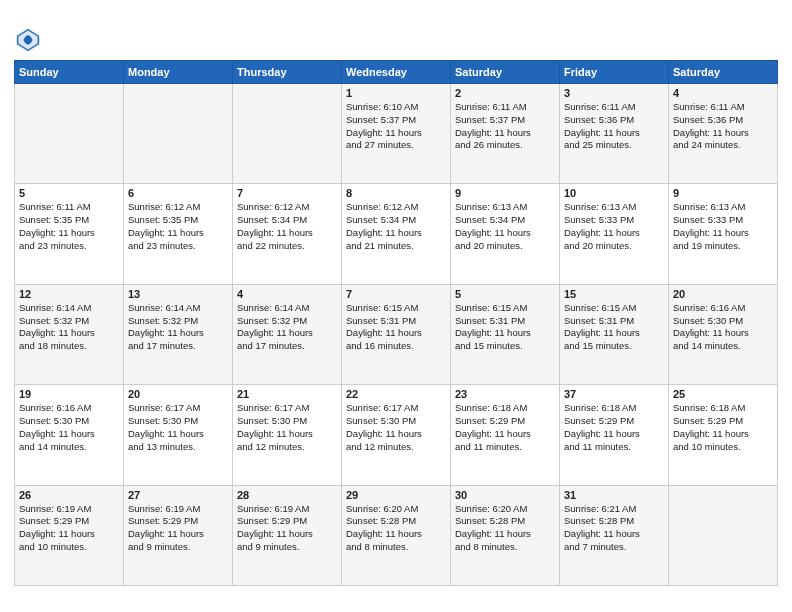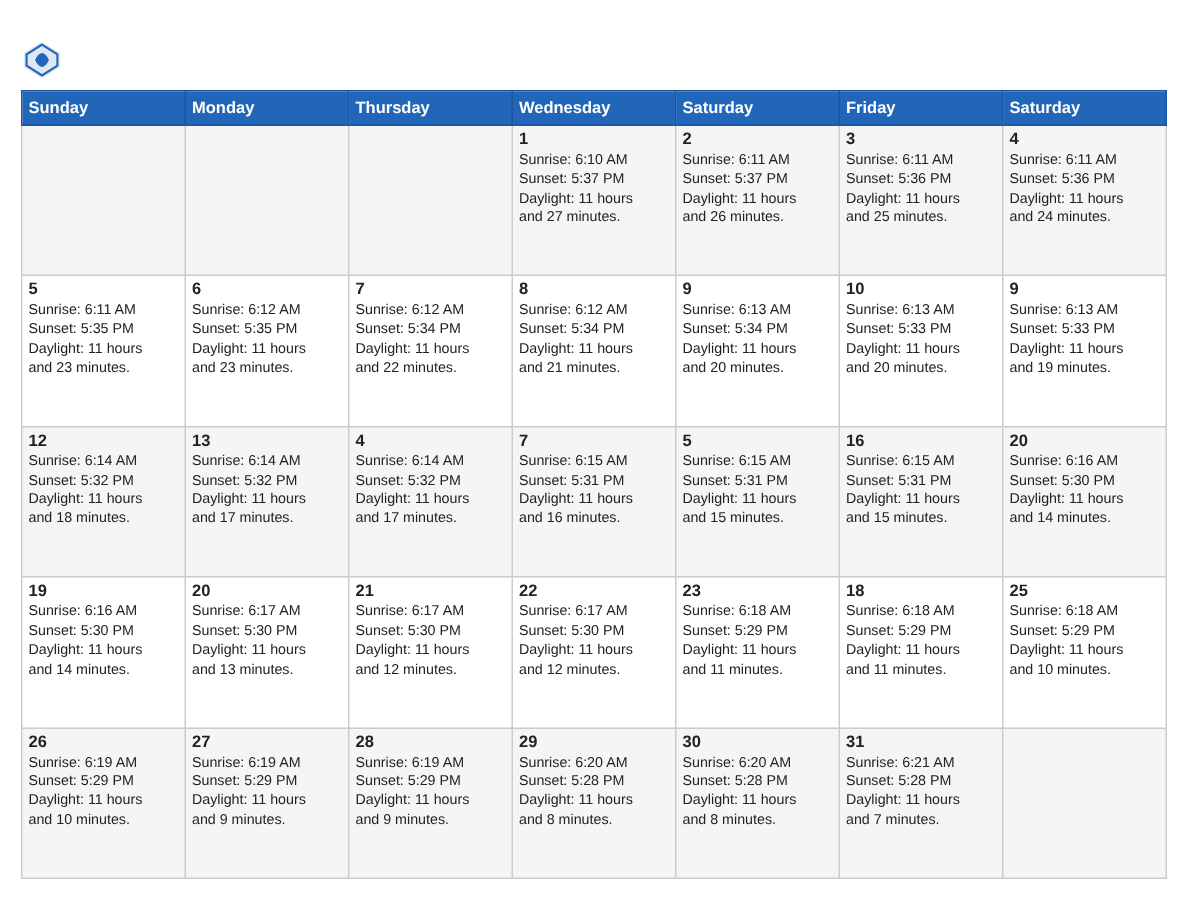--- a/index.html
+++ b/index.html
@@ -242,21 +242,21 @@
 and 16 minutes.</div>
           </td>
           <td>
             <span class="day-number">5</span>
             <div class="cell-content" style="white-space: pre-line;">Sunrise: 6:15 AM
 Sunset: 5:31 PM
 Daylight: 11 hours
 and 15 minutes.</div>
           </td>
           <td>
-            <span class="day-number">16</span>
+            <span class="day-number">15</span>
             <div class="cell-content" style="white-space: pre-line;">Sunrise: 6:15 AM
 Sunset: 5:31 PM
 Daylight: 11 hours
 and 15 minutes.</div>
           </td>
           <td>
             <span class="day-number">20</span>
             <div class="cell-content" style="white-space: pre-line;">Sunrise: 6:16 AM
 Sunset: 5:30 PM
 Daylight: 11 hours
@@ -293,21 +293,21 @@
 and 12 minutes.</div>
           </td>
           <td>
             <span class="day-number">23</span>
             <div class="cell-content" style="white-space: pre-line;">Sunrise: 6:18 AM
 Sunset: 5:29 PM
 Daylight: 11 hours
 and 11 minutes.</div>
           </td>
           <td>
-            <span class="day-number">18</span>
+            <span class="day-number">37</span>
             <div class="cell-content" style="white-space: pre-line;">Sunrise: 6:18 AM
 Sunset: 5:29 PM
 Daylight: 11 hours
 and 11 minutes.</div>
           </td>
           <td>
             <span class="day-number">25</span>
             <div class="cell-content" style="white-space: pre-line;">Sunrise: 6:18 AM
 Sunset: 5:29 PM
 Daylight: 11 hours

